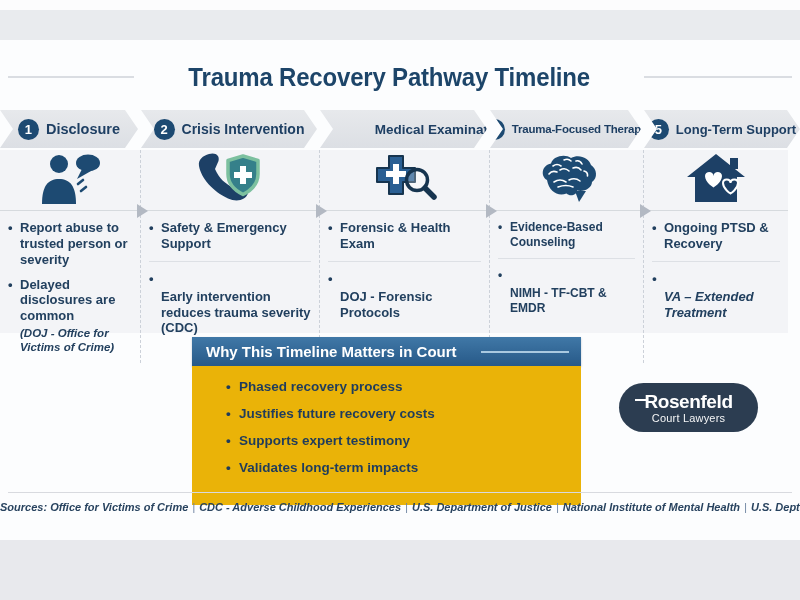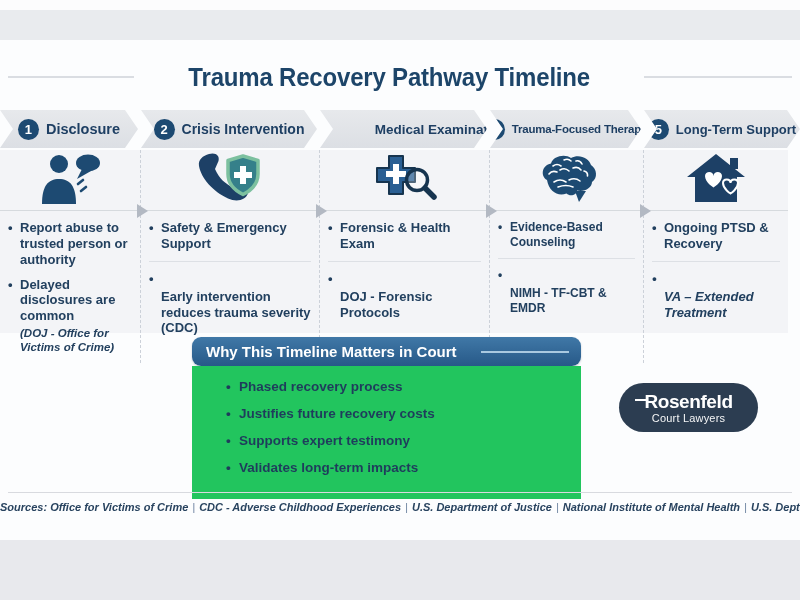--- a/index.html
+++ b/index.html
@@ -44,24 +44,24 @@
   .col li::before{content:"•";position:absolute;left:0;top:0;color:#22405f;}
   .col li.sep{border-top:1px solid #dde0e5;padding-top:27px;}
   .col li.sep::before{top:9px;}
   .col li.italic{font-style:italic;}
   .col:nth-child(4) li{font-size:12px;}
   .note{font-style:italic;font-size:11.5px;margin-top:2px;color:#23405e;}
 
   
   .why-box{position:absolute;left:192px;top:337px;width:389px;}
   .why-head{height:29px;background:linear-gradient(#4078a7,#275988);display:flex;align-items:center;padding:0 12px 0 14px;
-            box-shadow:0 1px 2px rgba(20,40,70,.25);border-radius:9px;}
+            box-shadow:0 1px 2px rgba(20,40,70,.25);}
   .why-title{color:#fff;font-weight:bold;font-size:15px;white-space:nowrap;}
   .why-line{height:2px;flex:0 0 88px;background:#a9c9e1;margin-left:auto;}
-  .why-body{background:#22c55e;padding:13px 10px 12px 0;}
+  .why-body{background:#eab308;padding:13px 10px 18px 0;}
   .why-body ul{margin:0;padding:0 0 0 34px;list-style:none;}
   .why-body li{position:relative;padding-left:13px;margin-bottom:12px;font-size:13.5px;font-weight:600;color:#1f3c5c;}
   .why-body li::before{content:"•";position:absolute;left:0;top:0;}
 
   
   .logo{position:absolute;left:619px;top:383px;width:139px;height:49px;background:#2c3d51;border-radius:25px;
         display:flex;flex-direction:column;align-items:center;justify-content:center;color:#fff;}
   .logo .l1{font-size:19px;font-weight:bold;letter-spacing:-.4px;line-height:1;position:relative;}
   .logo .r-bar{position:absolute;left:-9px;top:7px;width:11px;height:2.5px;background:#fff;}
   .logo .l2{font-size:11px;letter-spacing:.2px;margin-top:1px;opacity:.95;}
@@ -115,21 +115,21 @@
           <span><svg width="64" height="52" viewBox="0 0 64 52">
       <circle cx="21" cy="12" r="9" fill="#1d4a72"></circle>
       <path d="M4 52 C4 34 10 27 21 27 C32 27 38 34 38 52 Z" fill="#1d4a72"></path>
       <ellipse cx="50" cy="11" rx="12" ry="8.5" fill="#1d4a72"></ellipse>
       <path d="M44 17 L39 27 L53 19 Z" fill="#1d4a72"></path>
       <path d="M40 32 l5 -4 M43 39 l5 -4" stroke="#1d4a72" stroke-width="2.6" stroke-linecap="round" fill="none"></path>
     </svg></span>
           <span class="flow-arrow"></span>
         </div>
         <ul>
-          <li><span>Report abuse to trusted person or authority</span></li>
+          <li><span>Report abuse to trusted person or severity</span></li>
           <li><span>Delayed disclosures are common</span><div class="note">(DOJ - Office for Victims of Crime)</div></li>
         </ul>
       </div>
       <div class="col">
         <div class="icon-zone">
           <span><svg width="70" height="52" viewBox="0 0 70 52">
       <path d="M14 2 C21 0 25 4 23.5 9 L20 17 C24 26 30 32 39 36 L46 32 C51 31 55 35 53 41 C51 48 42 50.5 33 46.5 C18 39.5 6 26 4 14 C3 7 8 4 14 2 Z" fill="#1d4066"></path>
       <path d="M48 4 L63 8.5 V22 C63 32 57 38 48 42.5 C39 38 33 32 33 22 V8.5 Z" fill="#35808a" stroke="#7cc09f" stroke-width="3.5" stroke-linejoin="round"></path>
       <path d="M45 14 h6 v6 h6 v6 h-6 v6 h-6 v-6 h-6 v-6 h6 z" fill="#ffffff"></path>
     </svg></span>

